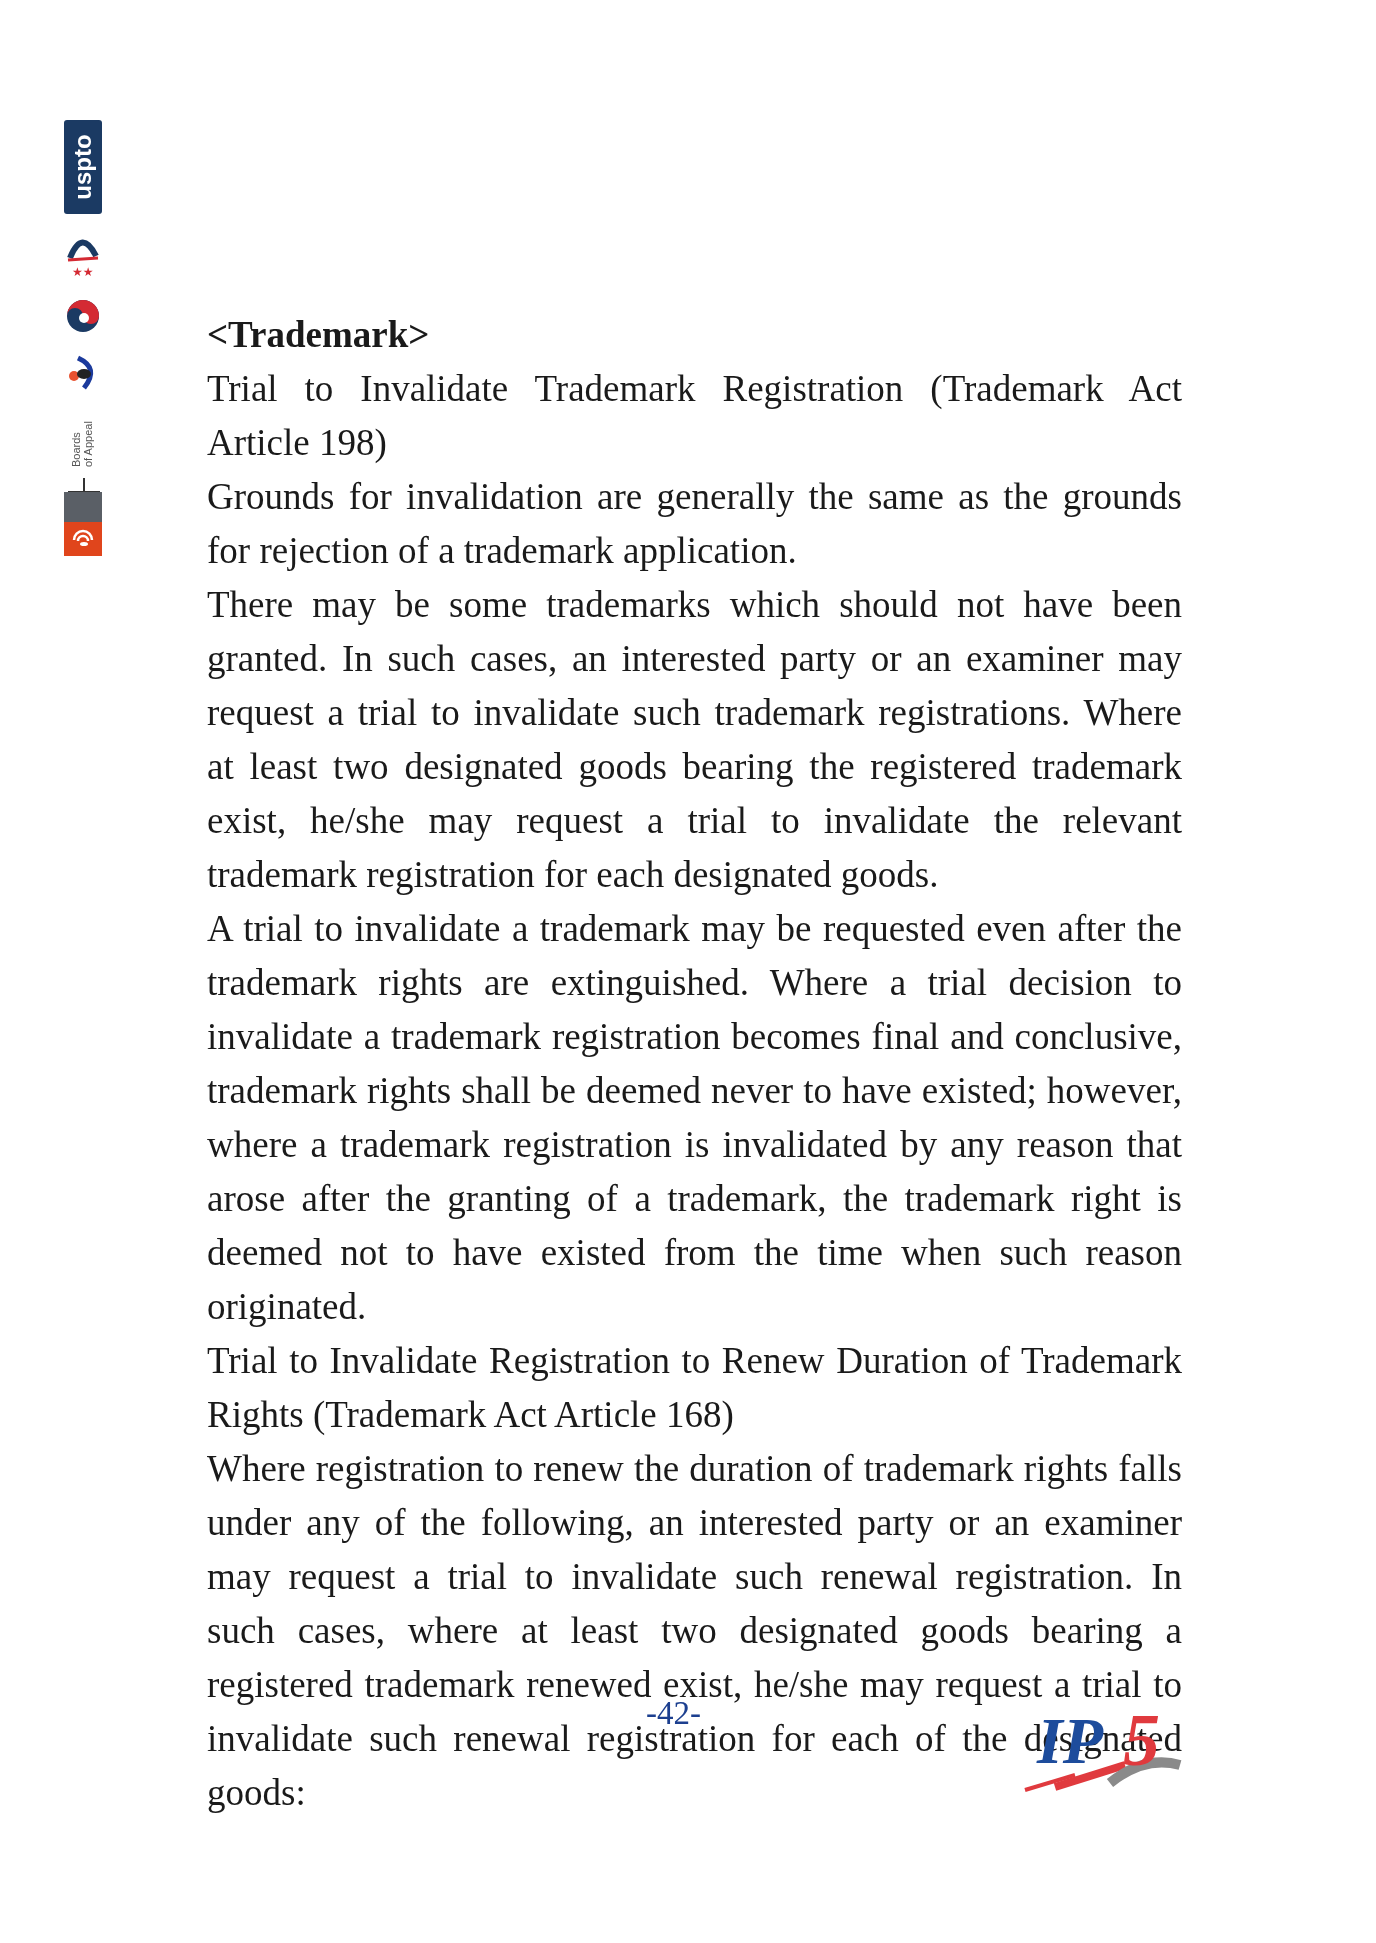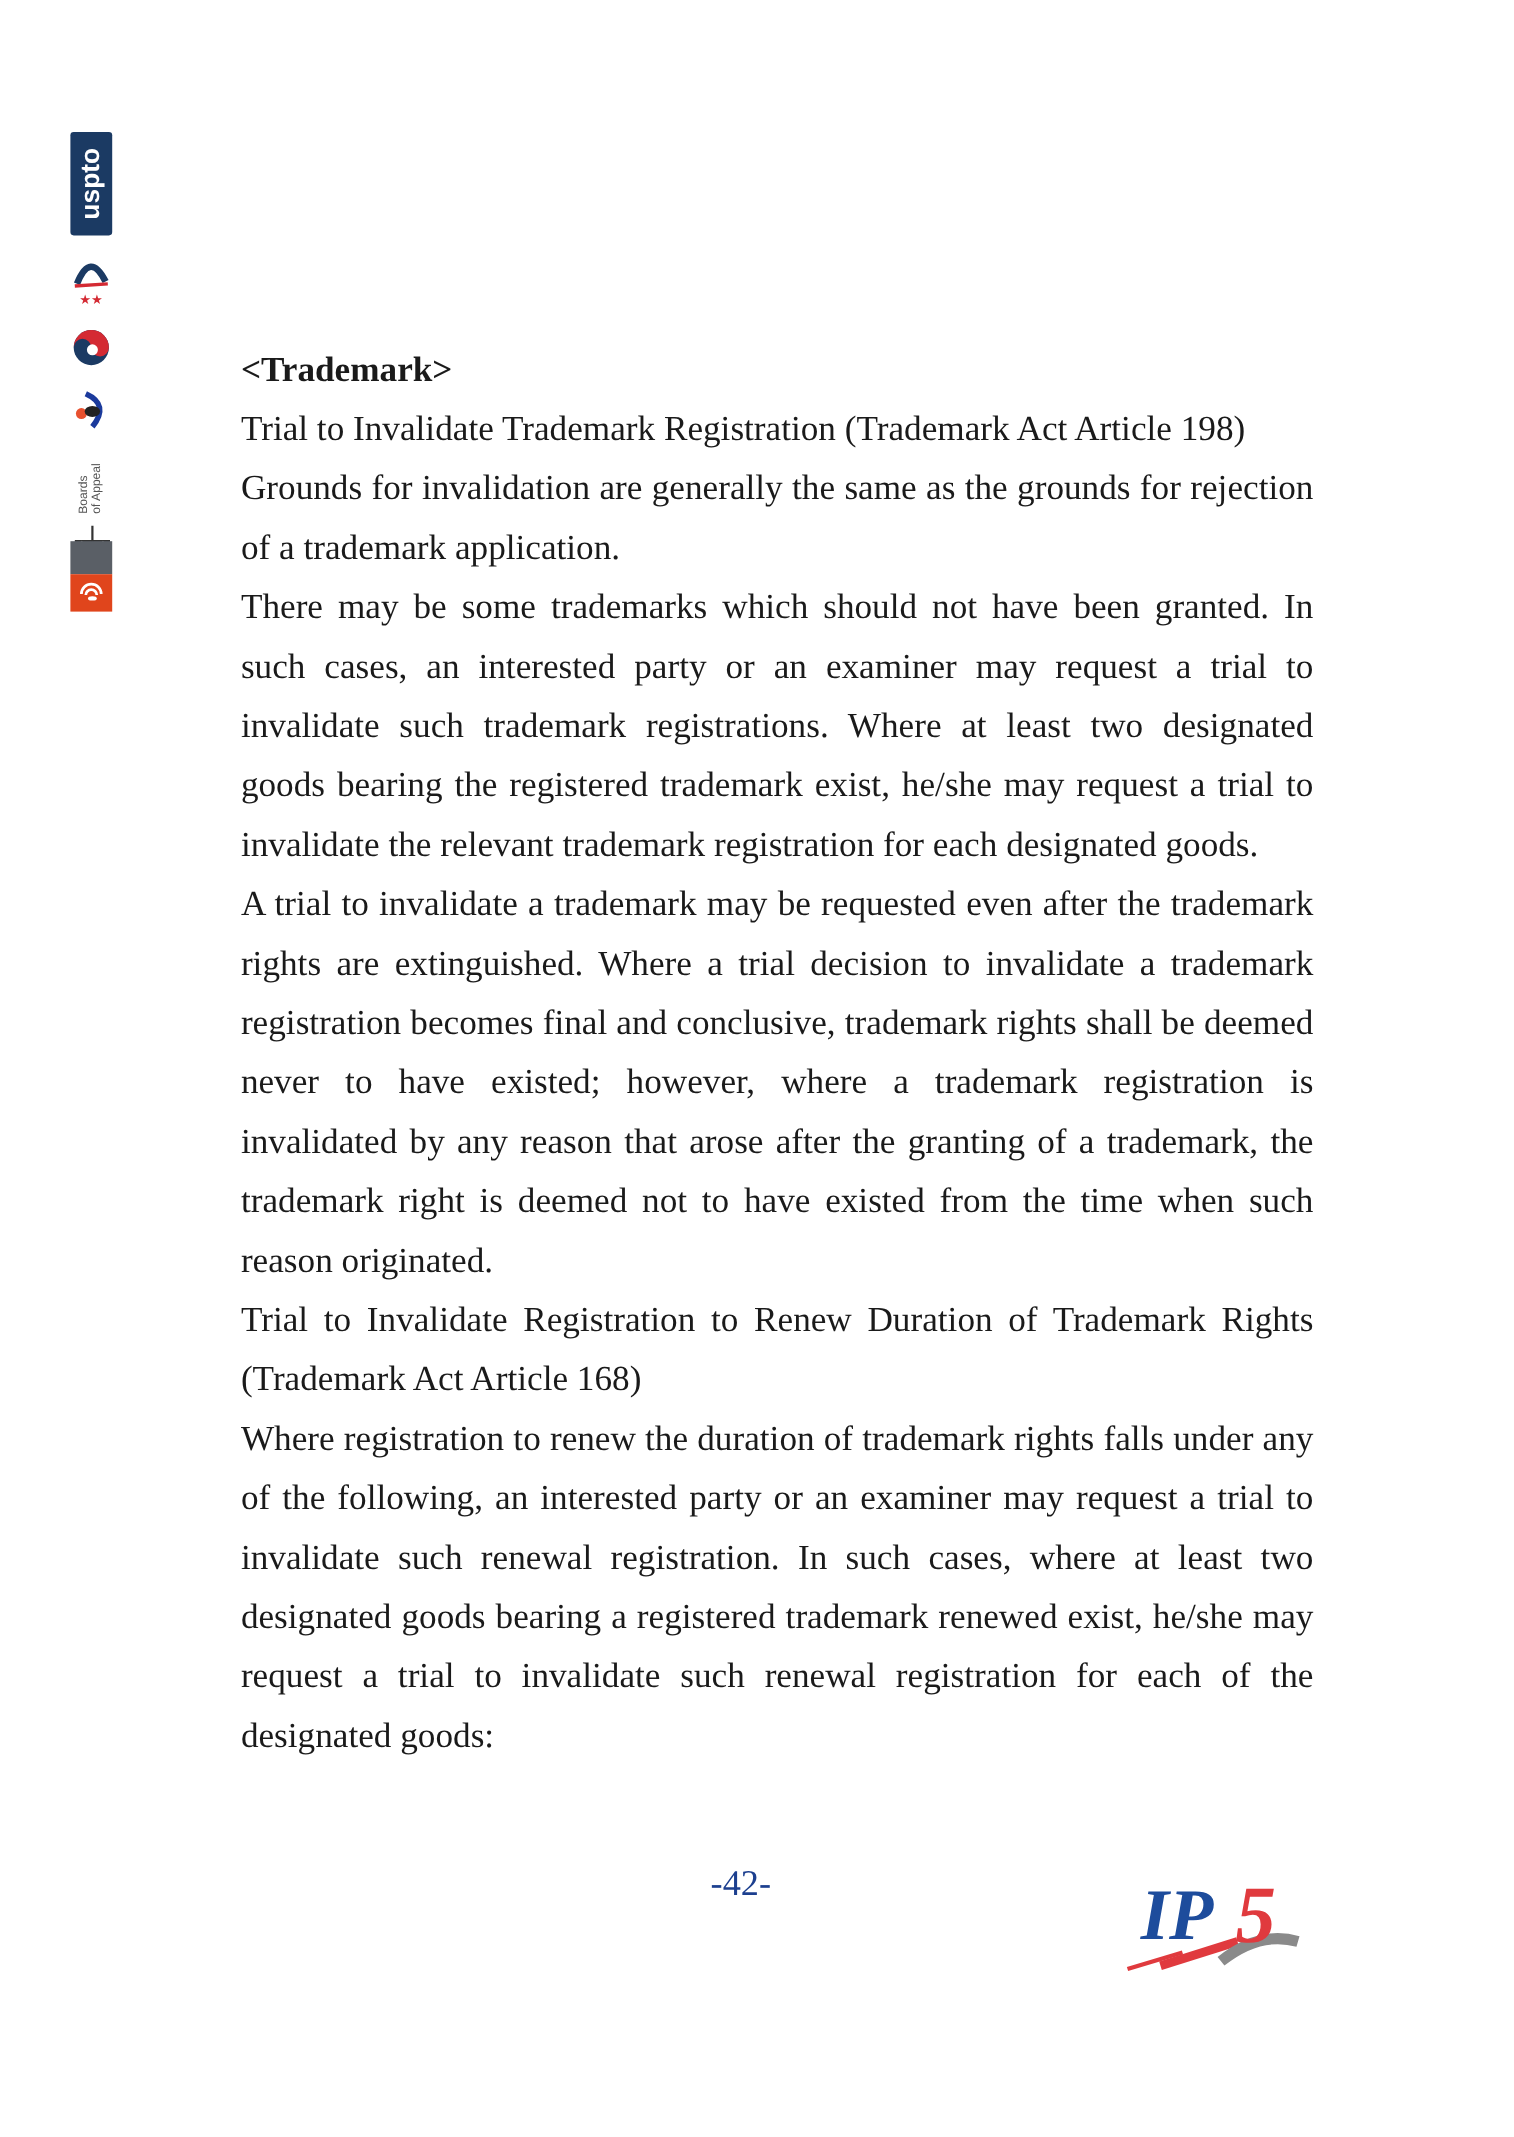--- a/index.html
+++ b/index.html
@@ -9,21 +9,21 @@
   .uspto { top:0; width:38px; height:94px; background:#1b3a63; border-radius:3px; display:flex; align-items:center; justify-content:center; }
   .uspto span { transform:rotate(-90deg); color:#fff; font-family:"Liberation Sans", sans-serif; font-size:24px; font-weight:bold; white-space:nowrap; }
   .logo-cnipa { top:108px; }
   .logo-kipo { top:176px; }
   .logo-jpo { top:230px; }
   .boards { top:285px; width:44px; height:110px; }
   .boards-text { position:absolute; left:14px; top:30px; transform:rotate(-90deg); transform-origin:left top; font-family:"Liberation Sans", sans-serif; font-size:11px; line-height:12px; color:#555; white-space:nowrap; }
   .epo { top:372px; width:38px; height:64px; }
   .epo .top { height:30px; background:#5a5f66; }
   .epo .bot { height:34px; background:#e0451c; display:flex; align-items:center; justify-content:center; }
-  .content { position:absolute; left:219px; top:308px; width:975px; font-size:32px; line-height:54px; text-align:justify; }
+  .content { position:absolute; left:207px; top:308px; width:975px; font-size:37px; line-height:54px; text-align:justify; }
   .content p { margin:0; }
   .heading { font-weight:bold; }
   .page-num { position:absolute; left:646px; top:1695px; font-size:33px; color:#1c3f8f; font-family:"Liberation Serif", serif; }
   .ip5 { position:absolute; left:1015px; top:1695px; width:180px; height:110px; }
 </style>
 </head>
 <body>
 
 <div class="sidebar">
   <div class="logo uspto">

